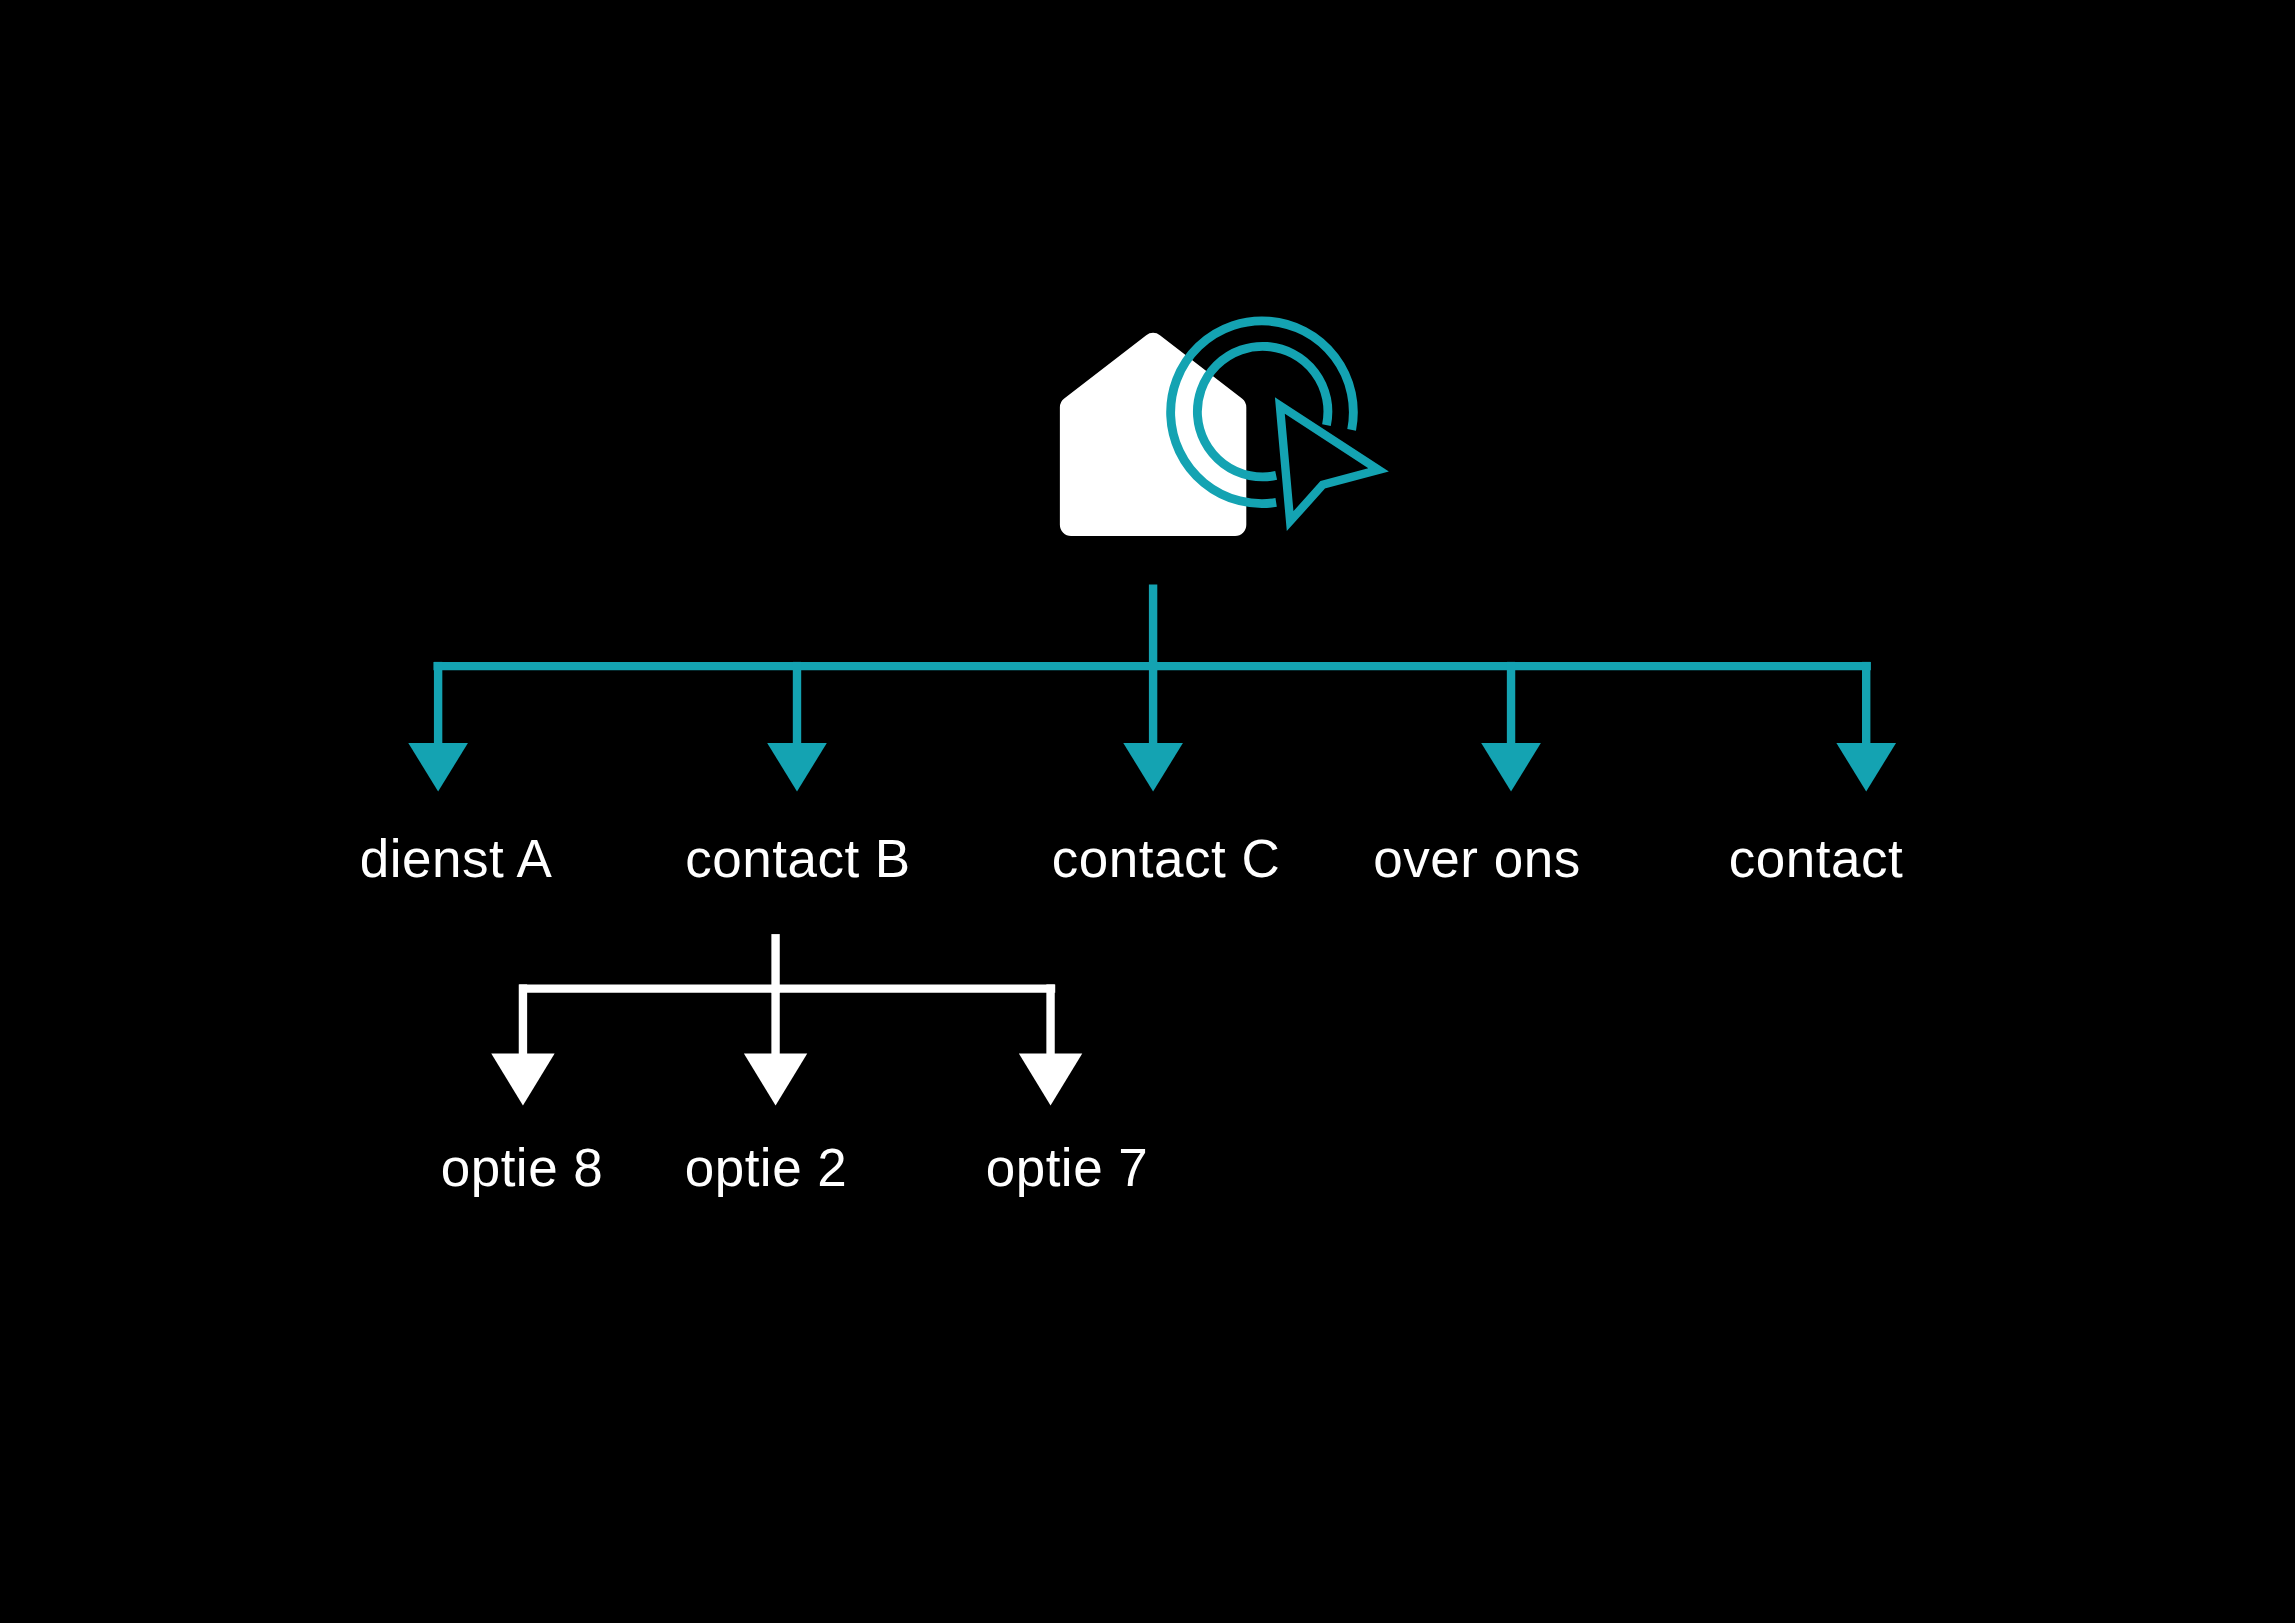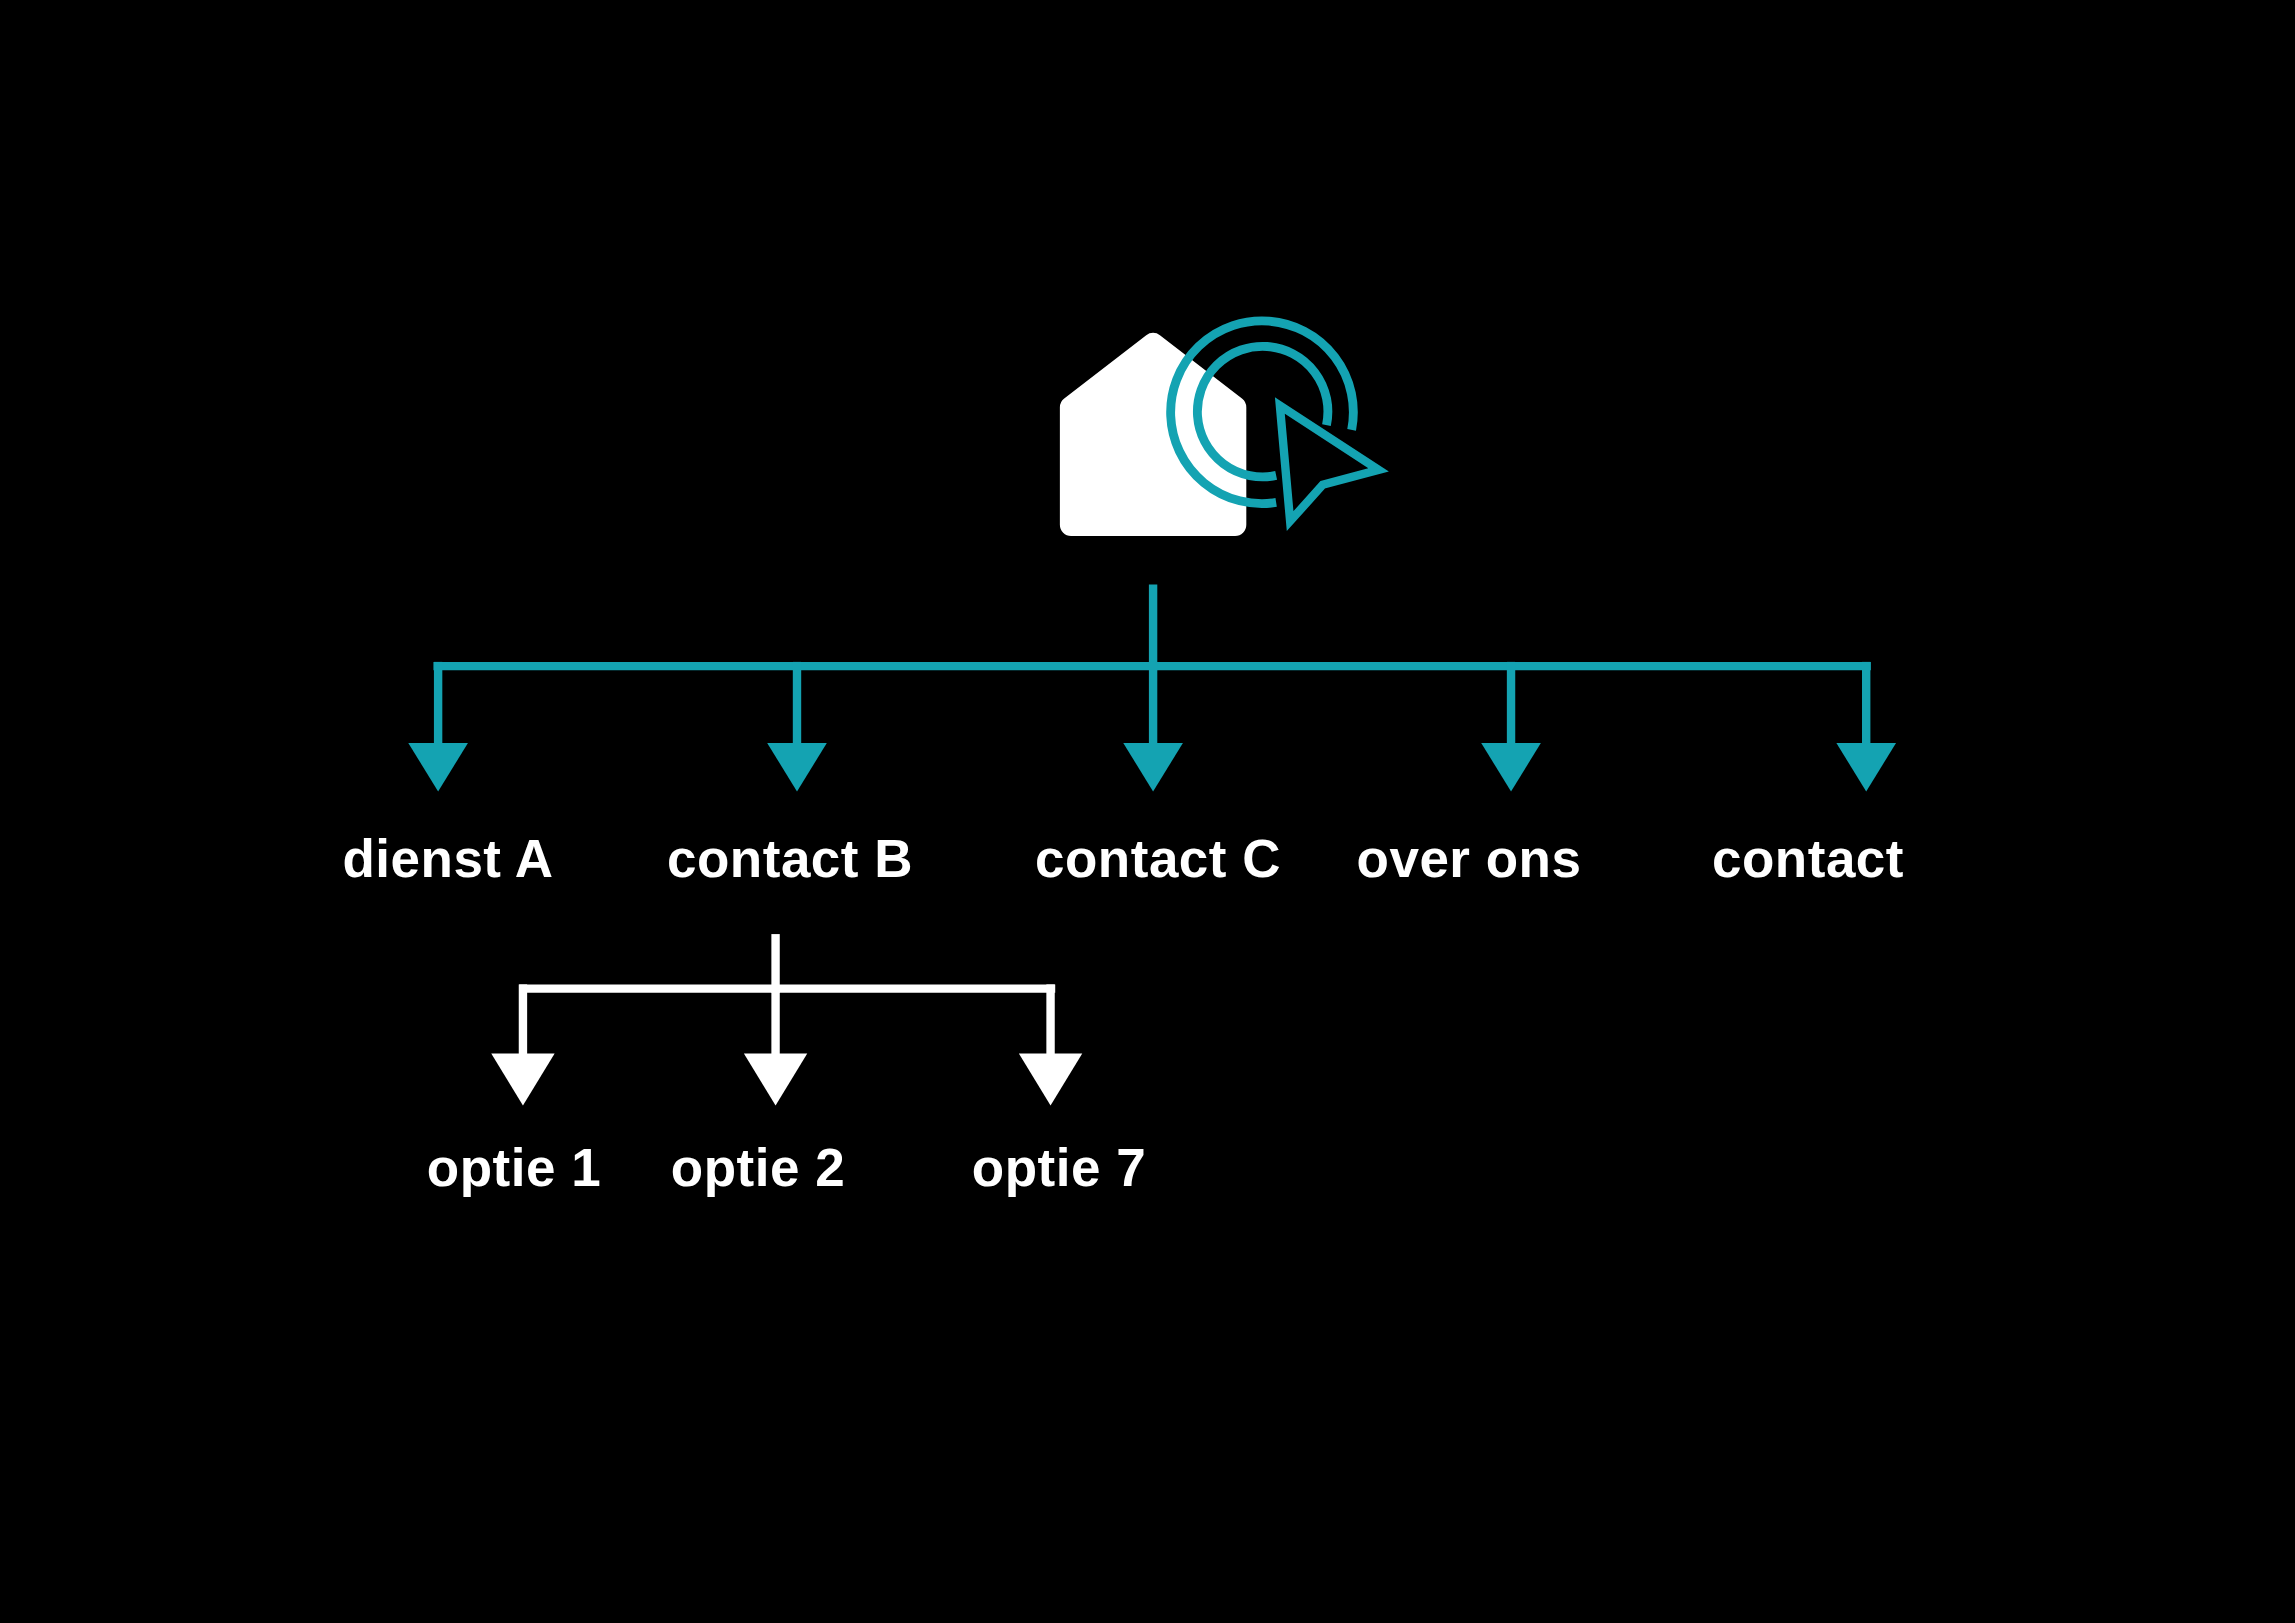--- a/index.html
+++ b/index.html
@@ -21,24 +21,25 @@
     top: 0;
     width: 2295px;
     height: 1623px;
     display: block;
   }
   .node-label {
     position: absolute;
     transform: translateX(-50%);
     color: #ffffff;
     font-size: 53px;
-    font-weight: 700;
+    font-weight: 400;
     line-height: 1;
     white-space: nowrap;
     letter-spacing: 0.5px;
+    margin-left: 8px;
   }
   .tier1-label { top: 832px; }
   .tier2-label { top: 1141px; }
 </style>
 </head>
 <body>
 
 <div class="canvas">
 
   <svg class="diagram-svg" viewBox="0 0 2462 1741" xmlns="http://www.w3.org/2000/svg">
@@ -80,18 +81,18 @@
       <polygon points="1093,1130 1161,1130 1127,1186"></polygon>
     </g>
   </svg>
 
   <div class="node-label tier1-label" style="left:448px">dienst A</div>
   <div class="node-label tier1-label" style="left:790px">contact B</div>
   <div class="node-label tier1-label" style="left:1158px">contact C</div>
   <div class="node-label tier1-label" style="left:1469px">over ons</div>
   <div class="node-label tier1-label" style="left:1808px">contact</div>
 
-  <div class="node-label tier2-label" style="left:514px">optie 1</div>
+  <div class="node-label tier2-label" style="left:514px">optie 8</div>
   <div class="node-label tier2-label" style="left:758px">optie 2</div>
   <div class="node-label tier2-label" style="left:1059px">optie 7</div>
 
 </div>
 
 
 </body></html>

